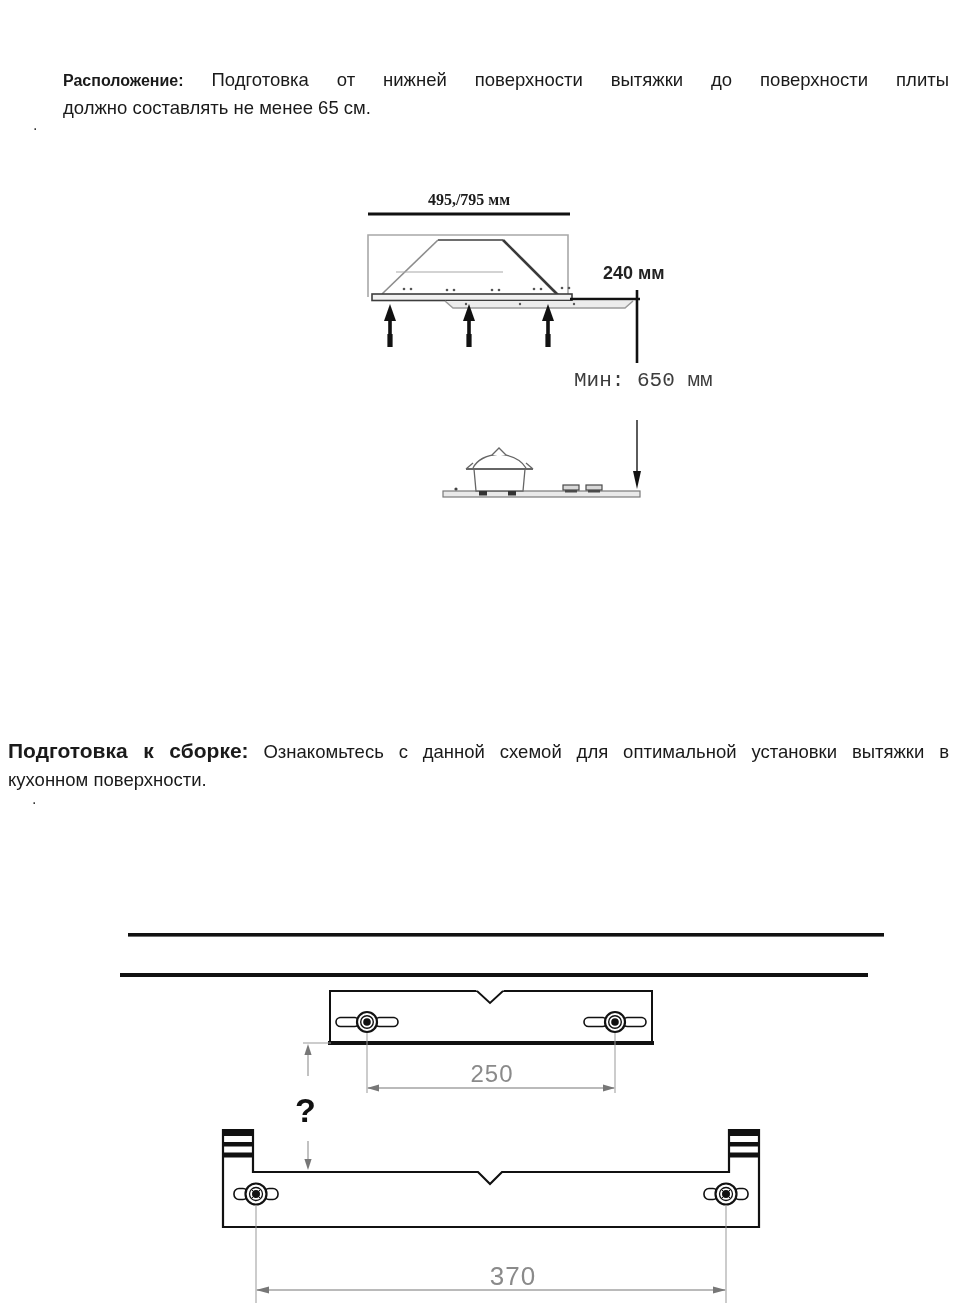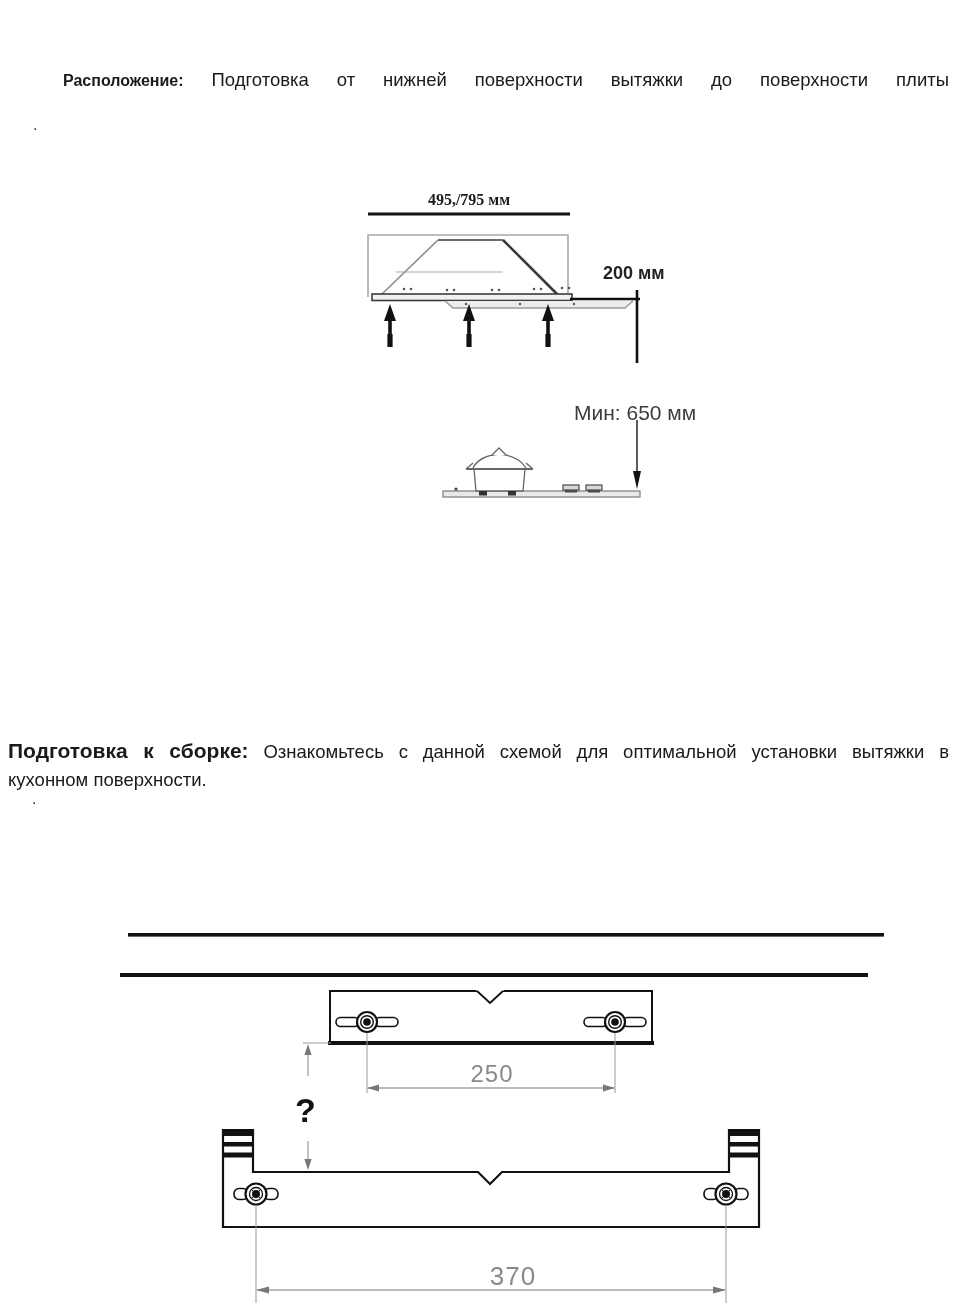--- a/index.html
+++ b/index.html
@@ -34,20 +34,21 @@
 <body>
 
 <div class="page">
 
 
   <div class="abs para p1">
     <div class="jline">
       <span class="lead">Расположение:</span>
       <span>Подготовка от нижней поверхности вытяжки до поверхности плиты</span>
     </div>
+    <div>должно составлять не менее 65 см.</div>
   </div>
 
   <div class="abs stray-dot" style="left:33px; top:116px;">.</div>
 
   <svg style="left:340px; top:185px;" width="390" height="330" viewBox="340 185 390 330">
 
     <g>
       <line x1="368" y1="214" x2="570" y2="214" stroke="#111" stroke-width="3.2"></line>
     </g>
 
@@ -126,22 +127,22 @@
         <rect x="565" y="490" width="12" height="2.5" fill="#4a4a4a" stroke="none"></rect>
       </g>
       <g>
         <rect x="586" y="485" width="16" height="5" fill="#d8d8d8" stroke="#4a4a4a" stroke-width="1.2"></rect>
         <rect x="588" y="490" width="12" height="2.5" fill="#4a4a4a" stroke="none"></rect>
       </g>
     </g>
   </svg>
 
   <div class="abs dim-serif" style="left:368px; top:191px; width:202px;">495,/795 мм</div>
-  <div class="abs dim-bold" style="left:603px; top:263px;">200 мм</div>
-  <div class="abs dim-plain" style="left:574px; top:401px;">Мин: 650 мм</div>
+  <div class="abs dim-bold" style="left:603px; top:263px;">240 мм</div>
+  <div class="abs dim-plain" style="left:574px; top:369px;font-family:Liberation Mono, monospace;">Мин: 650 мм</div>
 
   <div class="abs para p2">
     <div class="jline">
       <span class="lead">Подготовка к сборке:</span>
       <span>Ознакомьтесь с данной схемой для оптимальной установки вытяжки в</span>
     </div>
     <div>кухонном поверхности.</div>
   </div>
 
   <div class="abs stray-dot" style="left:32px; top:790px;">.</div>

